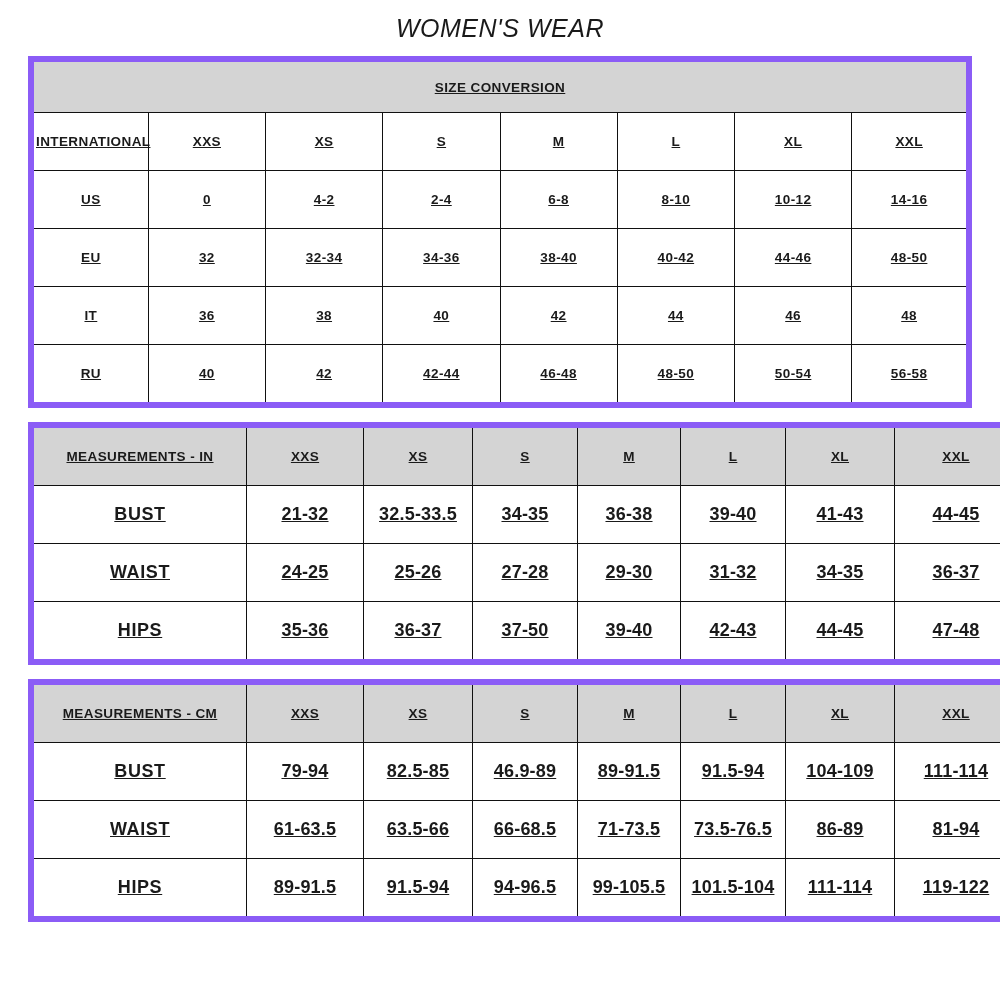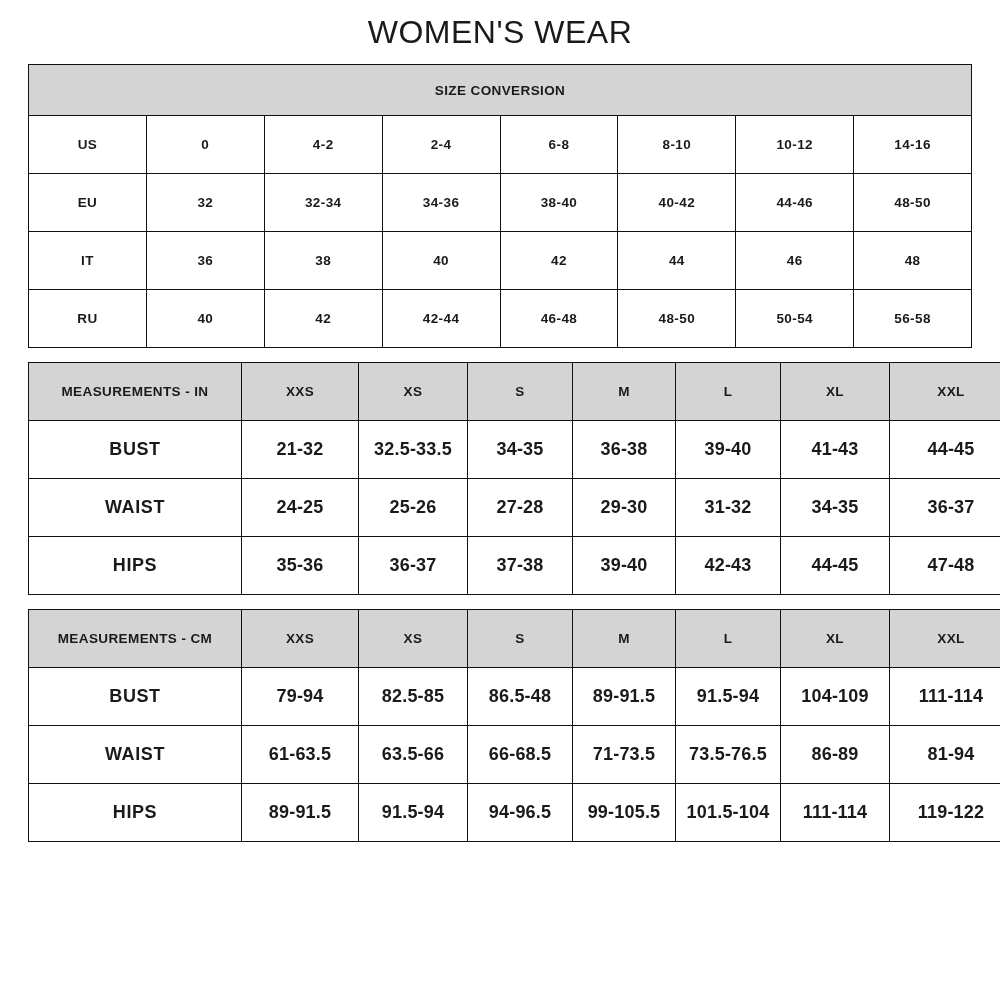--- a/index.html
+++ b/index.html
@@ -16,34 +16,36 @@
   }
   .page {
     width: 1000px;
     height: 1000px;
     box-sizing: border-box;
     padding: 0 28px;
     position: relative;
   }
   .page-title {
     text-align: center;
-    font-size: 32px;
+    font-size: 25px;
     font-weight: 400;
     letter-spacing: 0.5px;
     padding-top: 14px;
     padding-bottom: 13px;
     color: #1a1a1a;
+    font-style: italic;
   }
   table {
     width: 100%;
     border-collapse: collapse;
     table-layout: fixed;
   }
   table.sizechart {
-    border: 1px solid #8b5cf6;
+    border: 6px solid #8b5cf6;
+    text-decoration: underline;
   }
   .sizechart td, .sizechart th {
     border: 1px solid #111;
     text-align: center;
     vertical-align: middle;
     font-size: 13.5px;
     font-weight: 700;
     letter-spacing: 0.4px;
     color: #1a1a1a;
     height: 57px;
@@ -92,20 +94,30 @@
 <body>
 
 <div class="page">
 
   <div class="page-title">WOMEN'S WEAR</div>
 
   <table class="sizechart">
     <tbody>
       <tr>
         <td class="banner-cell" colspan="8">SIZE CONVERSION</td>
+      </tr>
+      <tr>
+        <td style="width:166px">INTERNATIONAL</td>
+        <td style="width:104px">XXS</td>
+        <td style="width:114px">XS</td>
+        <td style="width:100px">S</td>
+        <td style="width:118px">M</td>
+        <td style="width:114px">L</td>
+        <td style="width:110px">XL</td>
+        <td style="width:118px">XXL</td>
       </tr>
 
       <tr>
         <td class="rowlabel">US</td>
         <td>0</td>
         <td>4-2</td>
         <td>2-4</td>
         <td>6-8</td>
         <td>8-10</td>
         <td>10-12</td>
@@ -175,21 +187,21 @@
         <td class="valcell">27-28</td>
         <td class="valcell">29-30</td>
         <td class="valcell">31-32</td>
         <td class="valcell">34-35</td>
         <td class="valcell">36-37</td>
       </tr>
       <tr>
         <td class="rowlabel">HIPS</td>
         <td class="valcell">35-36</td>
         <td class="valcell">36-37</td>
-        <td class="valcell">37-38</td>
+        <td class="valcell">37-50</td>
         <td class="valcell">39-40</td>
         <td class="valcell">42-43</td>
         <td class="valcell">44-45</td>
         <td class="valcell">47-48</td>
       </tr>
     </tbody>
   </table>
 
   <div class="gap-m"></div>
 
@@ -202,21 +214,21 @@
         <td class="hdr" style="width:100px">S</td>
         <td class="hdr" style="width:98px">M</td>
         <td class="hdr" style="width:100px">L</td>
         <td class="hdr" style="width:104px">XL</td>
         <td class="hdr" style="width:118px">XXL</td>
       </tr>
       <tr>
         <td class="rowlabel">BUST</td>
         <td class="valcell">79-94</td>
         <td class="valcell">82.5-85</td>
-        <td class="valcell">86.5-48</td>
+        <td class="valcell">46.9-89</td>
         <td class="valcell">89-91.5</td>
         <td class="valcell">91.5-94</td>
         <td class="valcell">104-109</td>
         <td class="valcell">111-114</td>
       </tr>
       <tr>
         <td class="rowlabel">WAIST</td>
         <td class="valcell">61-63.5</td>
         <td class="valcell">63.5-66</td>
         <td class="valcell">66-68.5</td>

